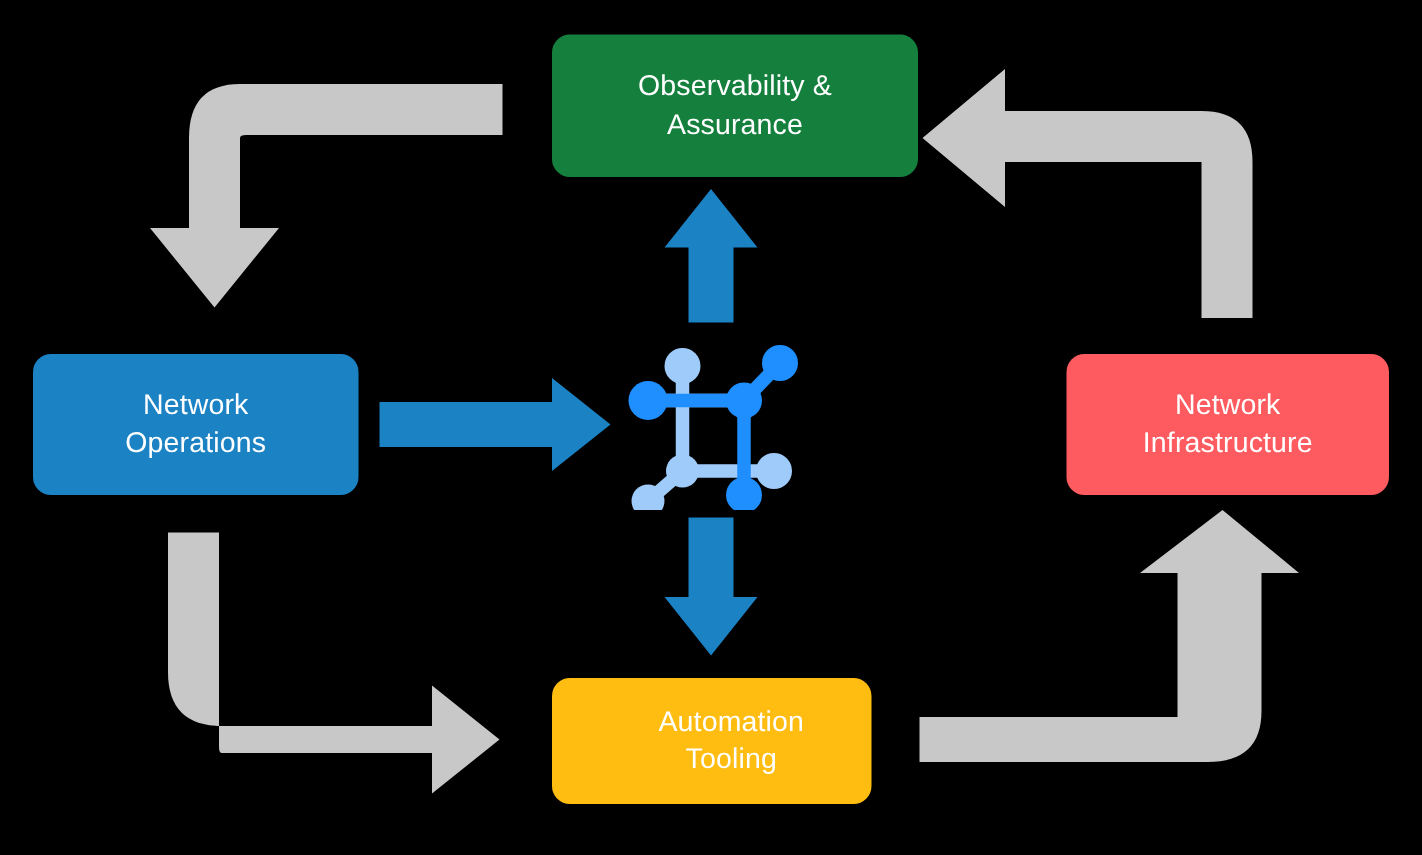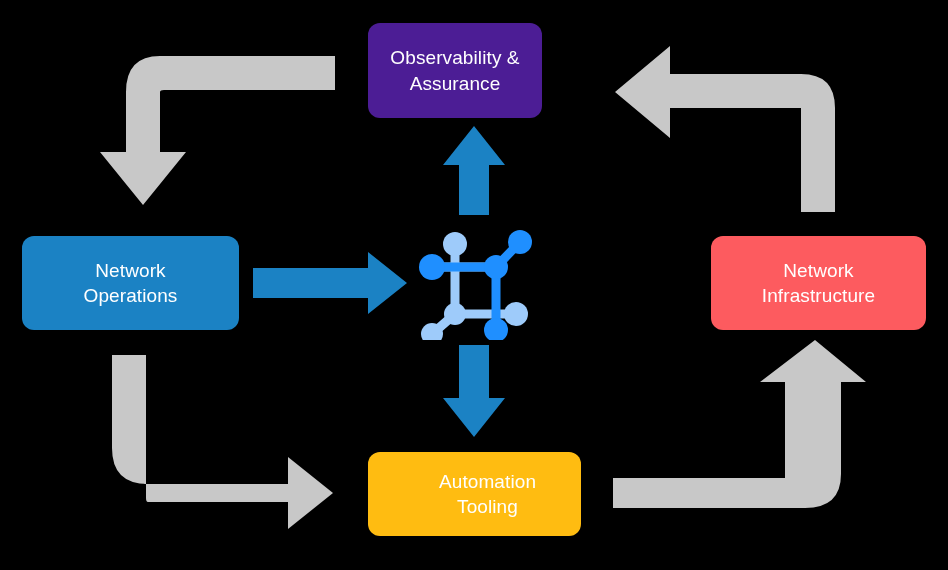--- a/index.html
+++ b/index.html
@@ -37,23 +37,23 @@
     font-size: 19px;
     line-height: 1.32;
     letter-spacing: 0.1px;
     box-sizing: border-box;
     padding: 4px 10px;
     white-space: pre-line;
   }
   #box-observability {
     left: 368px;
     top: 23px;
-    width: 174px;
+    width: 244px;
     height: 95px;
-    background: #4c1d95;
+    background: #15803d;
   }
   #box-network-operations {
     left: 22px;
     top: 236px;
     width: 217px;
     height: 94px;
     background: #1b82c4;
   }
   #box-network-infrastructure {
     left: 711px;

